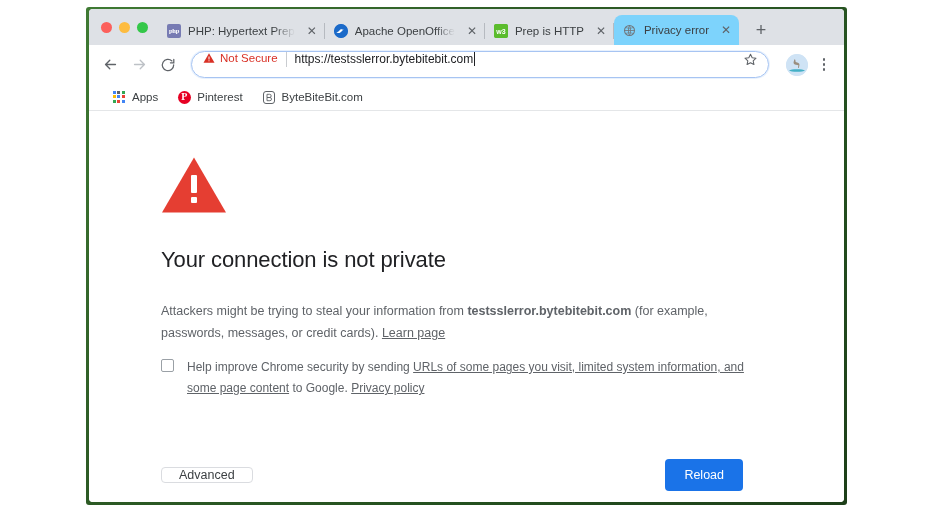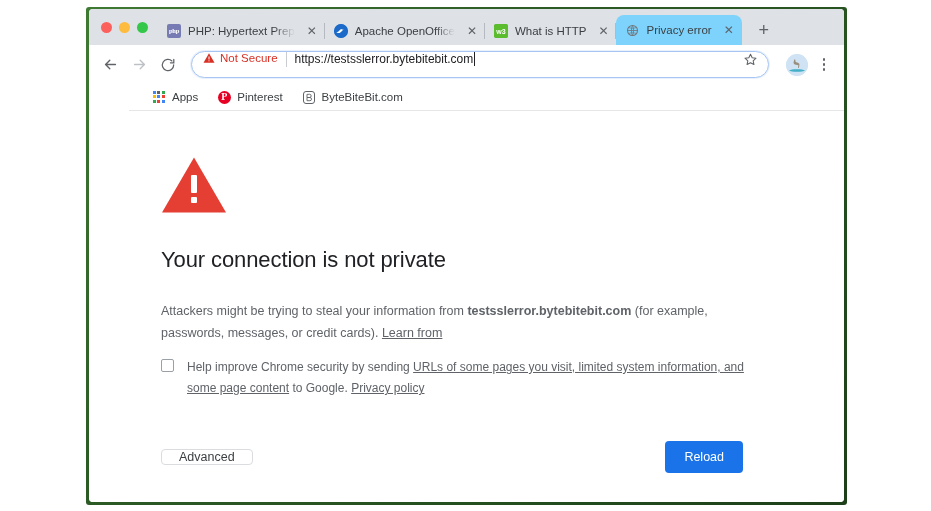--- a/index.html
+++ b/index.html
@@ -225,21 +225,20 @@
   
   .bookmarks {
     height: 27px;
     background: #ffffff;
     border-bottom: 1px solid #e4e6e8;
     display: flex;
     align-items: center;
     padding-left: 16px;
     gap: 5px;
     flex: 0 0 auto;
-    margin-left: 40px;
   }
   .bm {
     display: flex; align-items: center;
     font-size: 11.5px;
     color: #3c4043;
     padding: 3px 7px;
     border-radius: 4px;
     white-space: nowrap;
   }
   .bm .bmicon {
@@ -308,21 +307,21 @@
     font-size: 11.5px;
     color: #5f6368;
     letter-spacing: 0.2px;
     margin-bottom: 32px;
   }
 
   .optin {
     display: flex;
     align-items: flex-start;
     max-width: 600px;
-    margin-bottom: 42px;
+    margin-bottom: 60px;
   }
   .checkbox {
     width: 13px; height: 13px;
     border: 1px solid #9aa0a6;
     border-radius: 2px;
     background: #fff;
     flex: 0 0 13px;
     margin-top: 2px;
   }
   .optin-text {
@@ -395,21 +394,21 @@
           <span class="sep"></span>
         </div>
 
         <div class="tab">
           <span class="favicon fav-w3">
             <svg width="14" height="14" viewBox="0 0 14 14">
               <rect width="14" height="14" rx="2" fill="#5bbc2d"></rect>
               <text x="7" y="10" font-size="7" font-family="Liberation Sans, sans-serif" fill="#ffffff" text-anchor="middle" font-weight="bold">w3</text>
             </svg>
           </span>
-          <span class="tab-title">What is HTTP</span>
+          <span class="tab-title">Prep is HTTP</span>
           <span class="tab-close">✕</span>
           <span class="sep"></span>
         </div>
 
         <div class="tab active">
           <span class="favicon fav-globe">
             <svg width="13" height="13" viewBox="0 0 24 24" fill="none" stroke="#70757a" stroke-width="1.9">
               <circle cx="12" cy="12" r="9.2"></circle>
               <path d="M3 12h18M12 2.8c2.6 2.7 2.6 15.7 0 18.4M12 2.8c-2.6 2.7-2.6 15.7 0 18.4" stroke-width="1.5"></path>
               <path d="M5.5 6.5c2 1.6 11 1.6 13 0M5.5 17.5c2-1.6 11-1.6 13 0" stroke-width="1.3"></path>
@@ -522,21 +521,21 @@
       <div class="inner">
 
         <svg class="warn-tri" width="66" height="58" viewBox="0 0 66 58">
           <path d="M33 1.5 65 56.5H1z" fill="#e53e32"></path>
           <rect x="30" y="19" width="6" height="18" rx="1" fill="#ffffff"></rect>
           <rect x="30" y="41" width="6" height="6" rx="1" fill="#ffffff"></rect>
         </svg>
 
         <h1 class="headline">Your connection is not private</h1>
 
-        <p class="body"><span>Attackers might be trying to steal your information from </span><b>testsslerror.bytebitebit.com</b><span> (for example, passwords, messages, or credit cards). </span><a class="lnk" href="#">Learn from</a></p>
+        <p class="body"><span>Attackers might be trying to steal your information from </span><b>testsslerror.bytebitebit.com</b><span> (for example, passwords, messages, or credit cards). </span><a class="lnk" href="#">Learn page</a></p>
 
 
         <div class="optin">
           <span class="checkbox"></span>
           <span class="optin-text"><span>Help improve Chrome security by sending </span><a class="lnk" href="#">URLs of some pages you visit, limited system information, and some page content</a><span> to Google. </span><a class="lnk" href="#">Privacy policy</a></span>
         </div>
 
         <div class="actions">
           <button class="btn-advanced">Advanced</button>
           <button class="btn-reload">Reload</button>

